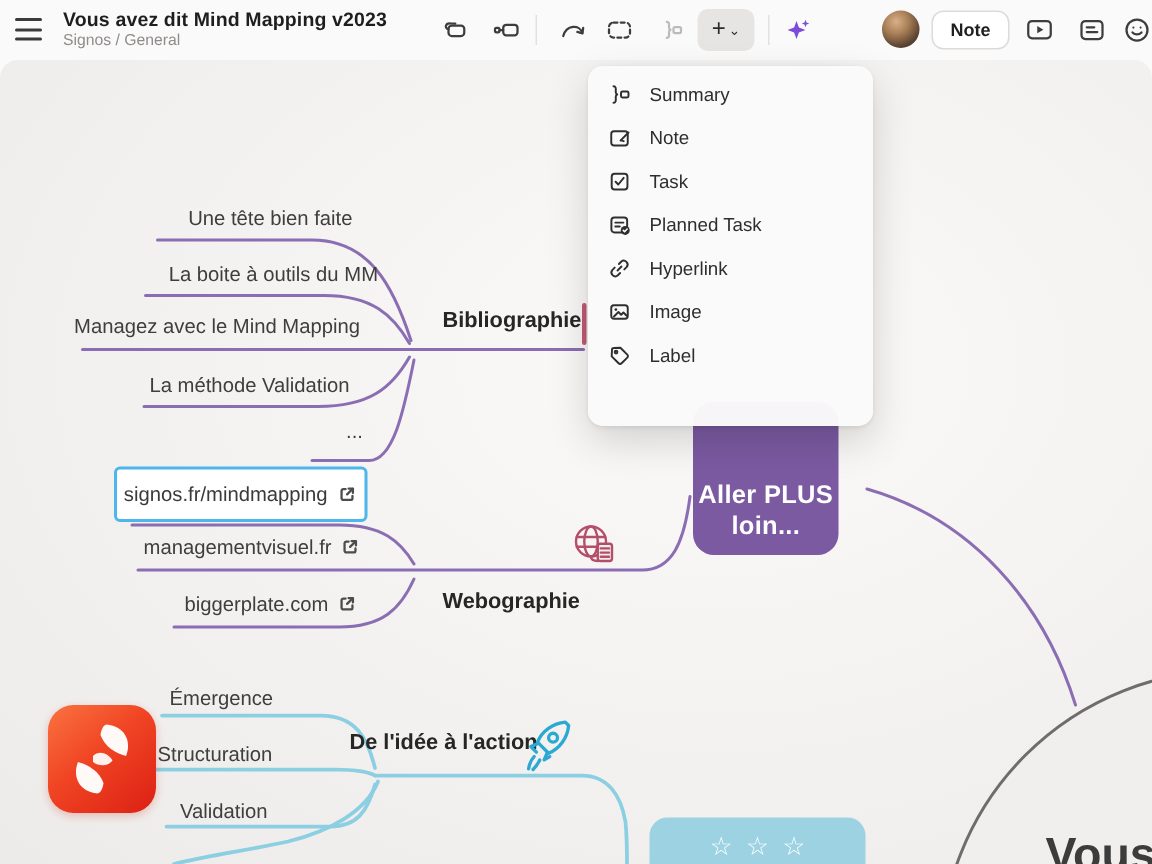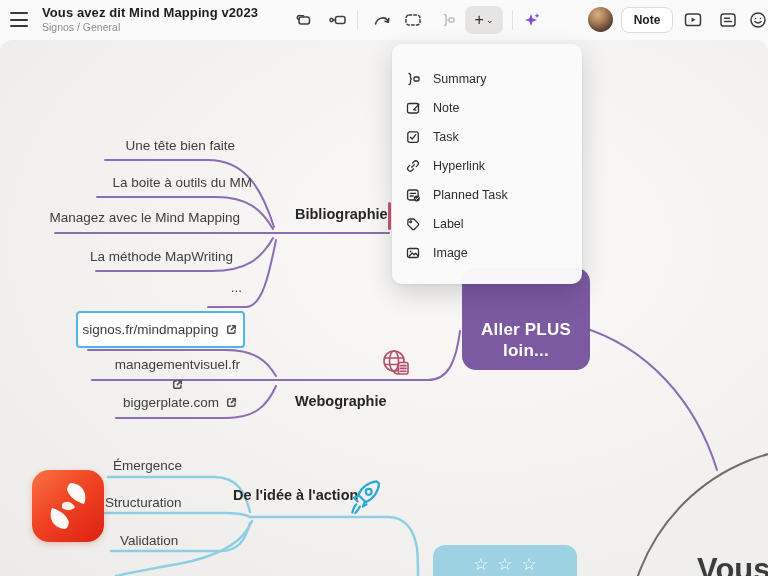--- a/index.html
+++ b/index.html
@@ -25,33 +25,33 @@
 
   
   .canvas { position:absolute; left:0; top:40px; width:768px; height:536px; border-radius:12px 12px 0 0; overflow:hidden;
             background: radial-gradient(ellipse at 62% 38%, #fbfaf9 0%, #f5f3f2 45%, #edebe9 100%); }
   .links { position:absolute; left:0; top:0; }
   .map-label { position:absolute; font-size:13.5px; color:#3e3e3e; white-space:nowrap; }
   .map-label.bold { font-size:14.5px; font-weight:700; color:#262626; }
   .url-row { position:absolute; display:flex; align-items:center; gap:6px; white-space:nowrap; font-size:13.5px; color:#3e3e3e; }
   .linkout svg { stroke:#4c4c4c; fill:none; stroke-width:1.4; stroke-linecap:round; stroke-linejoin:round; display:block; }
   .selected-node { position:absolute; left:76px; top:271px; width:169px; height:37px; background:#fff; border:2px solid #4db6ea; border-radius:4px; display:flex; align-items:center; justify-content:center; gap:7px; font-size:13.5px; color:#3a3a3a; cursor:pointer; }
-  .purple-node { position:absolute; left:462px; top:228px; width:128px; height:102px; background:#7b5aa2; border-radius:14px; display:flex; flex-direction:column; justify-content:flex-end; align-items:center; padding-bottom:9px; cursor:pointer; }
+  .purple-node { position:absolute; left:462px; top:228px; width:97px; height:102px; background:#7b5aa2; border-radius:14px; display:flex; flex-direction:column; justify-content:flex-end; align-items:center; padding-bottom:9px; cursor:pointer; }
   .purple-node .line { color:#fff; font-weight:800; font-size:17px; line-height:21px; letter-spacing:.2px; }
   .globe-white { position:absolute; left:486px; top:232px; }
   .globe-white svg { stroke:#ece5f4; fill:none; stroke-width:1.6; stroke-linecap:round; }
   .sticker svg { fill:none; stroke:#b34f68; stroke-width:1.6; stroke-linecap:round; stroke-linejoin:round; }
   .stars-node { position:absolute; left:433px; top:505px; width:144px; height:46px; background:#9cd2e2; border-radius:12px; text-align:center; padding-top:9px; font-size:17px; color:#ffffff; letter-spacing:9px; text-indent:9px; cursor:pointer; }
   .central-circle { position:absolute; left:626px; top:406px; width:388px; height:388px; border-radius:50%; background:#f1efee; border:2px solid #6f6d6b; cursor:pointer; }
   .central-text { position:absolute; left:697px; top:512px; font-size:31px; font-weight:700; color:#3c3c3c; }
   .xmind-logo { position:absolute; left:32px; top:430px; width:72px; height:72px; border-radius:17px; background:linear-gradient(140deg,#fa7340 0%, #f04424 45%, #dc2013 100%); box-shadow:0 2px 6px rgba(200,40,20,.25); }
   .hidden-node-sliver { position:absolute; left:388px; top:162px; width:3px; height:28px; background:#c25874; border-radius:2px; }
 
   
-  .dropdown { position:absolute; left:392px; top:44px; width:190px; height:240px; background:rgba(251,250,250,.97); border-radius:10px; box-shadow:0 10px 28px rgba(0,0,0,.16), 0 1px 3px rgba(0,0,0,.08); z-index:30; padding-top:20px; }
+  .dropdown { position:absolute; left:392px; top:44px; width:190px; height:240px; background:rgba(251,250,250,.97); border-radius:10px; box-shadow:0 10px 28px rgba(0,0,0,.16), 0 1px 3px rgba(0,0,0,.08); z-index:30; padding-top:4px; }
   .menu-item { height:29px; display:flex; align-items:center; gap:12px; padding-left:13px; cursor:pointer; }
   .menu-item svg { stroke:#2f2f2f; fill:none; stroke-width:1.3; stroke-linecap:round; stroke-linejoin:round; flex:none; }
   .menu-item .mlabel { font-size:12.5px; color:#2e2e2e; font-weight:500; }
 </style>
 </head>
 <body>
 
 <header class="topbar">
   <div class="hamburger">
       <span></span>
@@ -154,35 +154,35 @@
     </g>
   </svg>
 
   <div class="central-circle"></div>
   <div class="central-text">Vous</div>
 
   <div class="map-label" style="right:533px; top:98px;">Une tête bien faite</div>
   <div class="map-label" style="right:516px; top:135px;">La boite à outils du MM</div>
   <div class="map-label" style="right:528px; top:170px;">Managez avec le Mind Mapping</div>
   <div class="map-label bold" style="left:295px; top:166px;">Bibliographie</div>
-  <div class="map-label" style="right:535px; top:209px;">La méthode MapWriting</div>
+  <div class="map-label" style="right:535px; top:209px;">La méthode Validation</div>
   <div class="map-label" style="right:526px; top:240px;">...</div>
   <div class="hidden-node-sliver"></div>
 
   <div class="selected-node">
     <span>signos.fr/mindmapping</span>
     <span class="linkout">
       <svg width="13" height="13" viewBox="0 0 12 12">
           <path d="M5 2.8 H3.6 A1.1 1.1 0 0 0 2.5 3.9 V8.4 A1.1 1.1 0 0 0 3.6 9.5 H8.1 A1.1 1.1 0 0 0 9.2 8.4 V7"></path>
           <path d="M6.8 2.5 H9.5 V5.2"></path>
           <path d="M9.3 2.7 L5.9 6.1"></path>
         </svg>
     </span>
   </div>
-  <div class="url-row" style="right:528px; top:317px;flex-direction:column;">
+  <div class="url-row" style="right:528px; top:317px;">
     <span>managementvisuel.fr</span>
     <span class="linkout">
       <svg width="13" height="13" viewBox="0 0 12 12">
           <path d="M5 2.8 H3.6 A1.1 1.1 0 0 0 2.5 3.9 V8.4 A1.1 1.1 0 0 0 3.6 9.5 H8.1 A1.1 1.1 0 0 0 9.2 8.4 V7"></path>
           <path d="M6.8 2.5 H9.5 V5.2"></path>
           <path d="M9.3 2.7 L5.9 6.1"></path>
         </svg>
     </span>
   </div>
   <div class="map-label bold" style="left:295px; top:313px;margin-top:40px;">Webographie</div>
@@ -266,43 +266,43 @@
   </div>
   <div class="menu-item">
     <svg width="16" height="16" viewBox="0 0 16 16">
       <rect x="2.8" y="2.8" width="10.5" height="10.5" rx="2"></rect>
       <path d="M5.4 8.2 L7.2 10 L10.8 5.6"></path>
     </svg>
     <span class="mlabel">Task</span>
   </div>
   <div class="menu-item">
     <svg width="16" height="16" viewBox="0 0 16 16">
-      <path d="M6.7 9.3 L9.3 6.7"></path>
-      <path d="M8.4 11 L6.9 12.5 A2.55 2.55 0 0 1 3.3 8.9 L4.8 7.4"></path>
-      <path d="M7.6 5 L9.1 3.5 A2.55 2.55 0 0 1 12.7 7.1 L11.2 8.6"></path>
-    </svg>
-    <span class="mlabel">Hyperlink</span>
-  </div>
-  <div class="menu-item">
-    <svg width="16" height="16" viewBox="0 0 16 16">
       <rect x="2.6" y="3" width="10.5" height="10" rx="2"></rect>
       <path d="M5.2 6.4 H10.6 M5.2 9 H8.2"></path>
       <circle cx="11.8" cy="11.6" r="3" fill="#2f2f2f" stroke="none"></circle>
       <path d="M10.5 11.6 L11.4 12.5 L13.1 10.7" stroke="#ffffff" stroke-width="1"></path>
     </svg>
     <span class="mlabel">Planned Task</span>
   </div>
   <div class="menu-item">
     <svg width="16" height="16" viewBox="0 0 16 16">
-      <path d="M8.6 2.8 L13.2 7.4 A1.4 1.4 0 0 1 13.2 9.4 L9.4 13.2 A1.4 1.4 0 0 1 7.4 13.2 L2.8 8.6 L3 4.2 A1.2 1.2 0 0 1 4.2 3 Z"></path>
-      <circle cx="5.7" cy="5.7" r="0.9"></circle>
-    </svg>
-    <span class="mlabel">Label</span>
+      <path d="M6.7 9.3 L9.3 6.7"></path>
+      <path d="M8.4 11 L6.9 12.5 A2.55 2.55 0 0 1 3.3 8.9 L4.8 7.4"></path>
+      <path d="M7.6 5 L9.1 3.5 A2.55 2.55 0 0 1 12.7 7.1 L11.2 8.6"></path>
+    </svg>
+    <span class="mlabel">Hyperlink</span>
   </div>
   <div class="menu-item">
     <svg width="16" height="16" viewBox="0 0 16 16">
       <rect x="2.5" y="3.5" width="11" height="9" rx="1.8"></rect>
       <circle cx="5.6" cy="6.4" r="0.9" fill="#2f2f2f" stroke="none"></circle>
       <path d="M4.3 11 L7.3 8 L9.1 9.8 L10.6 8.3 L12.8 10.5"></path>
     </svg>
     <span class="mlabel">Image</span>
   </div>
+  <div class="menu-item">
+    <svg width="16" height="16" viewBox="0 0 16 16">
+      <path d="M8.6 2.8 L13.2 7.4 A1.4 1.4 0 0 1 13.2 9.4 L9.4 13.2 A1.4 1.4 0 0 1 7.4 13.2 L2.8 8.6 L3 4.2 A1.2 1.2 0 0 1 4.2 3 Z"></path>
+      <circle cx="5.7" cy="5.7" r="0.9"></circle>
+    </svg>
+    <span class="mlabel">Label</span>
+  </div>
 </div>
 
 </body></html>

